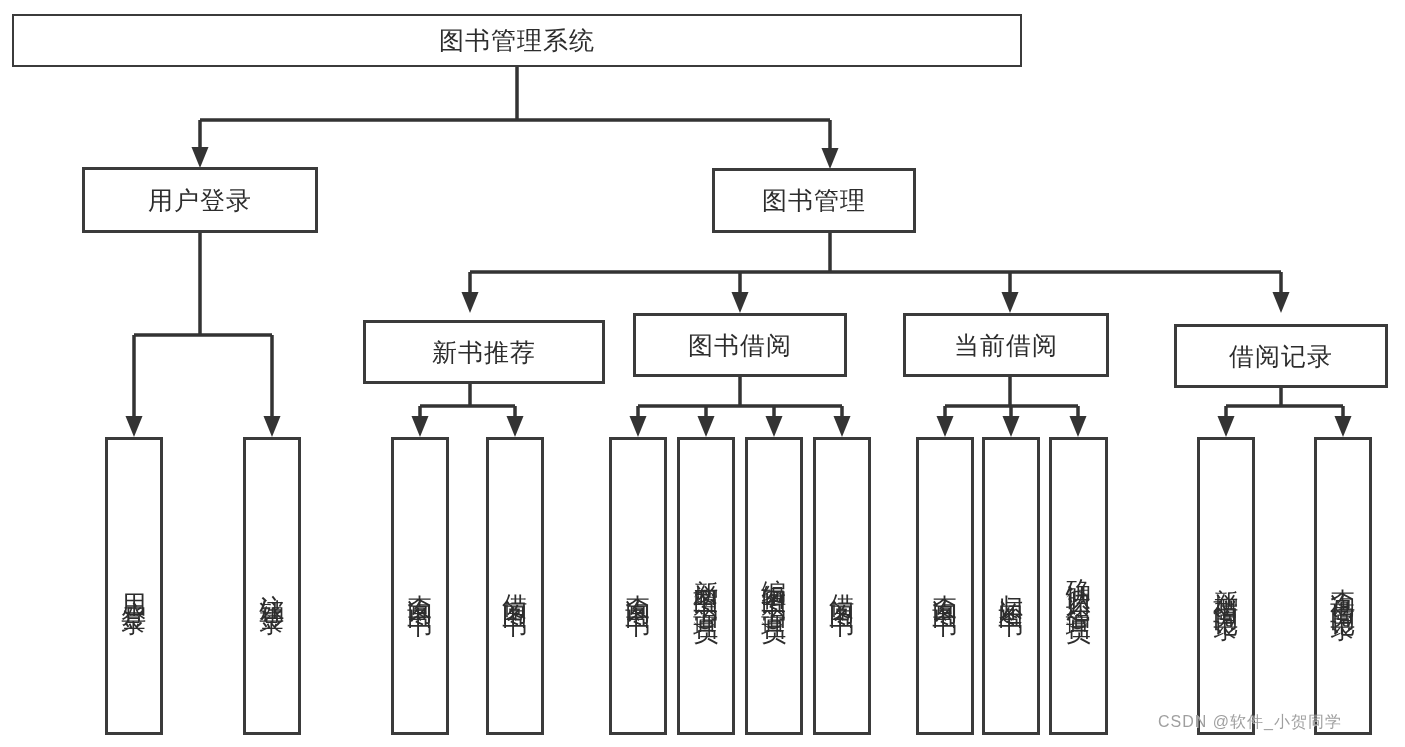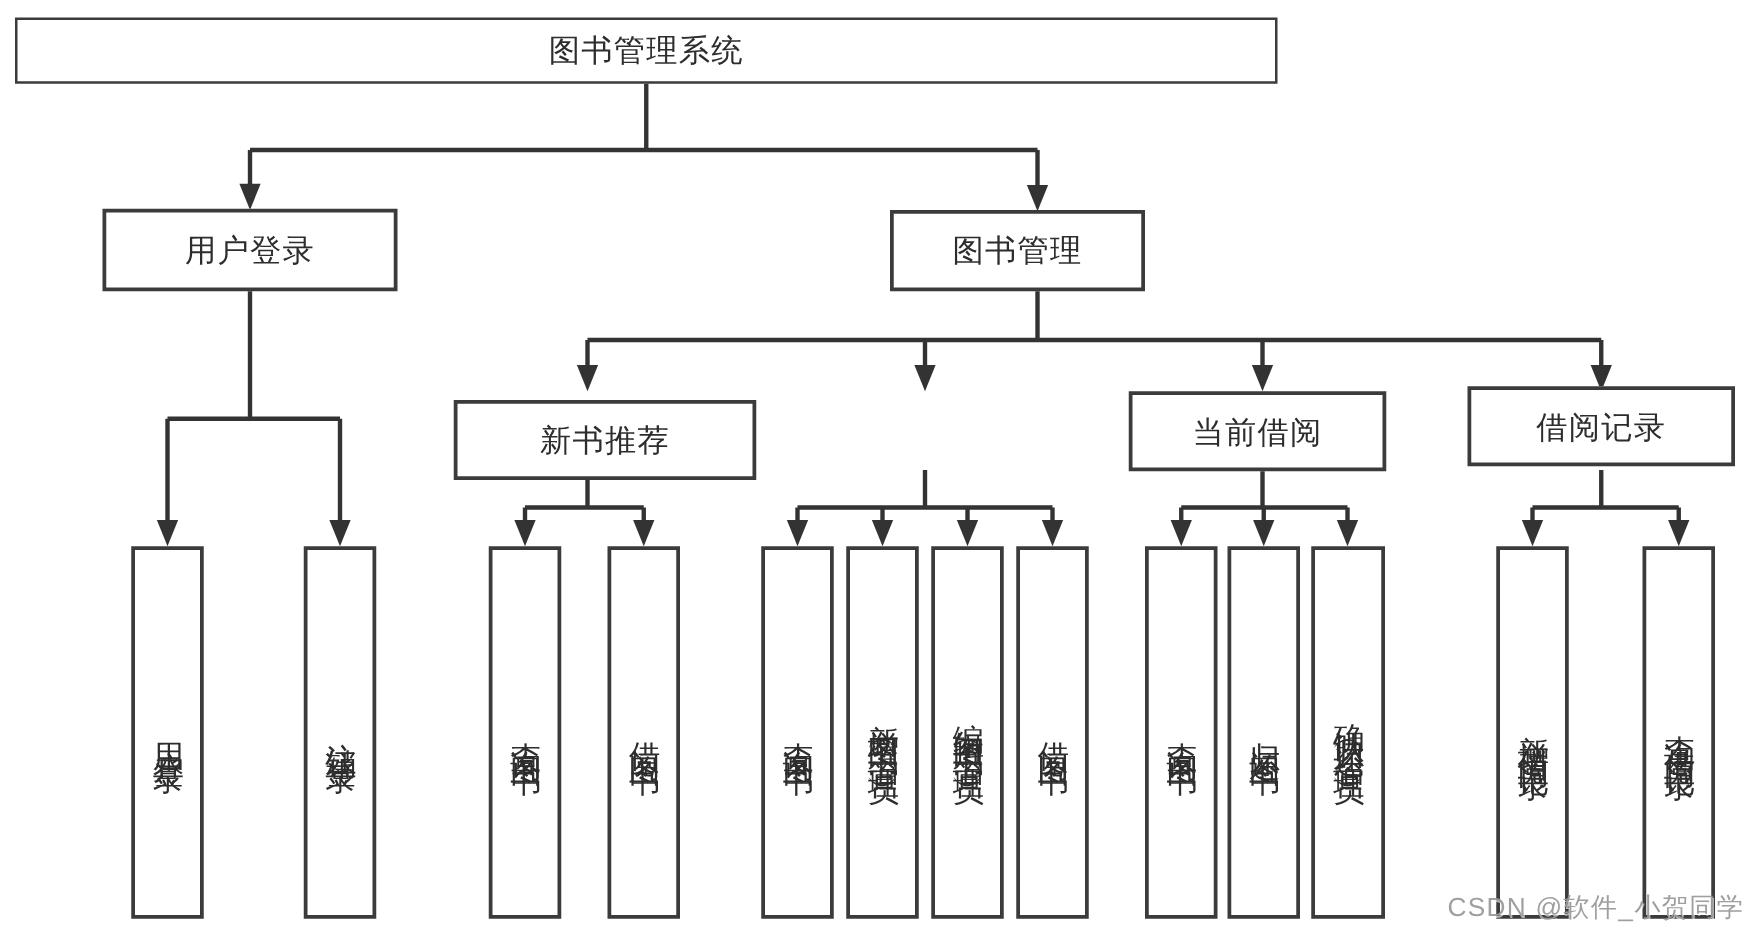--- a/index.html
+++ b/index.html
@@ -34,21 +34,21 @@
     font-size: 25px;
     letter-spacing: 6px;
     line-height: 1.05;
     white-space: nowrap;
   }
   .watermark {
     position: absolute;
     left: 1158px;
     top: 712px;
     z-index: 3;
-    font-size: 21px;
+    font-size: 16px;
     letter-spacing: 1px;
     color: rgba(154,154,154,0.95);
     text-shadow: 1px 1px 0 rgba(255,255,255,0.6);
     white-space: nowrap;
   }
 </style>
 </head>
 <body>
 
 <div class="canvas">
@@ -96,24 +96,27 @@
   <div class="box" style="left:82px; top:167px; width:236px; height:66px;">
     <span class="hlabel">用户登录</span>
   </div>
   <div class="box" style="left:712px; top:168px; width:204px; height:65px;">
     <span class="hlabel">图书管理</span>
   </div>
 
   <div class="box" style="left:363px; top:320px; width:242px; height:64px;">
     <span class="hlabel">新书推荐</span>
   </div>
+  <div class="box" style="left:633px; top:313px; width:214px; height:64px;">
+    <span class="hlabel">图书借阅</span>
+  </div>
   <div class="box" style="left:903px; top:313px; width:206px; height:64px;">
     <span class="hlabel">当前借阅</span>
   </div>
-  <div class="box" style="left:1174px; top:309px; width:214px; height:64px;justify-content:center;">
+  <div class="box" style="left:1174px; top:324px; width:214px; height:64px;justify-content:center;">
     <span class="hlabel">借阅记录</span>
   </div>
 
   <div class="box" style="left:105px; top:437px; width:58px; height:298px;">
     <span class="vlabel">用户登录</span>
   </div>
   <div class="box" style="left:243px; top:437px; width:58px; height:298px;">
     <span class="vlabel">注销登录</span>
   </div>
 

